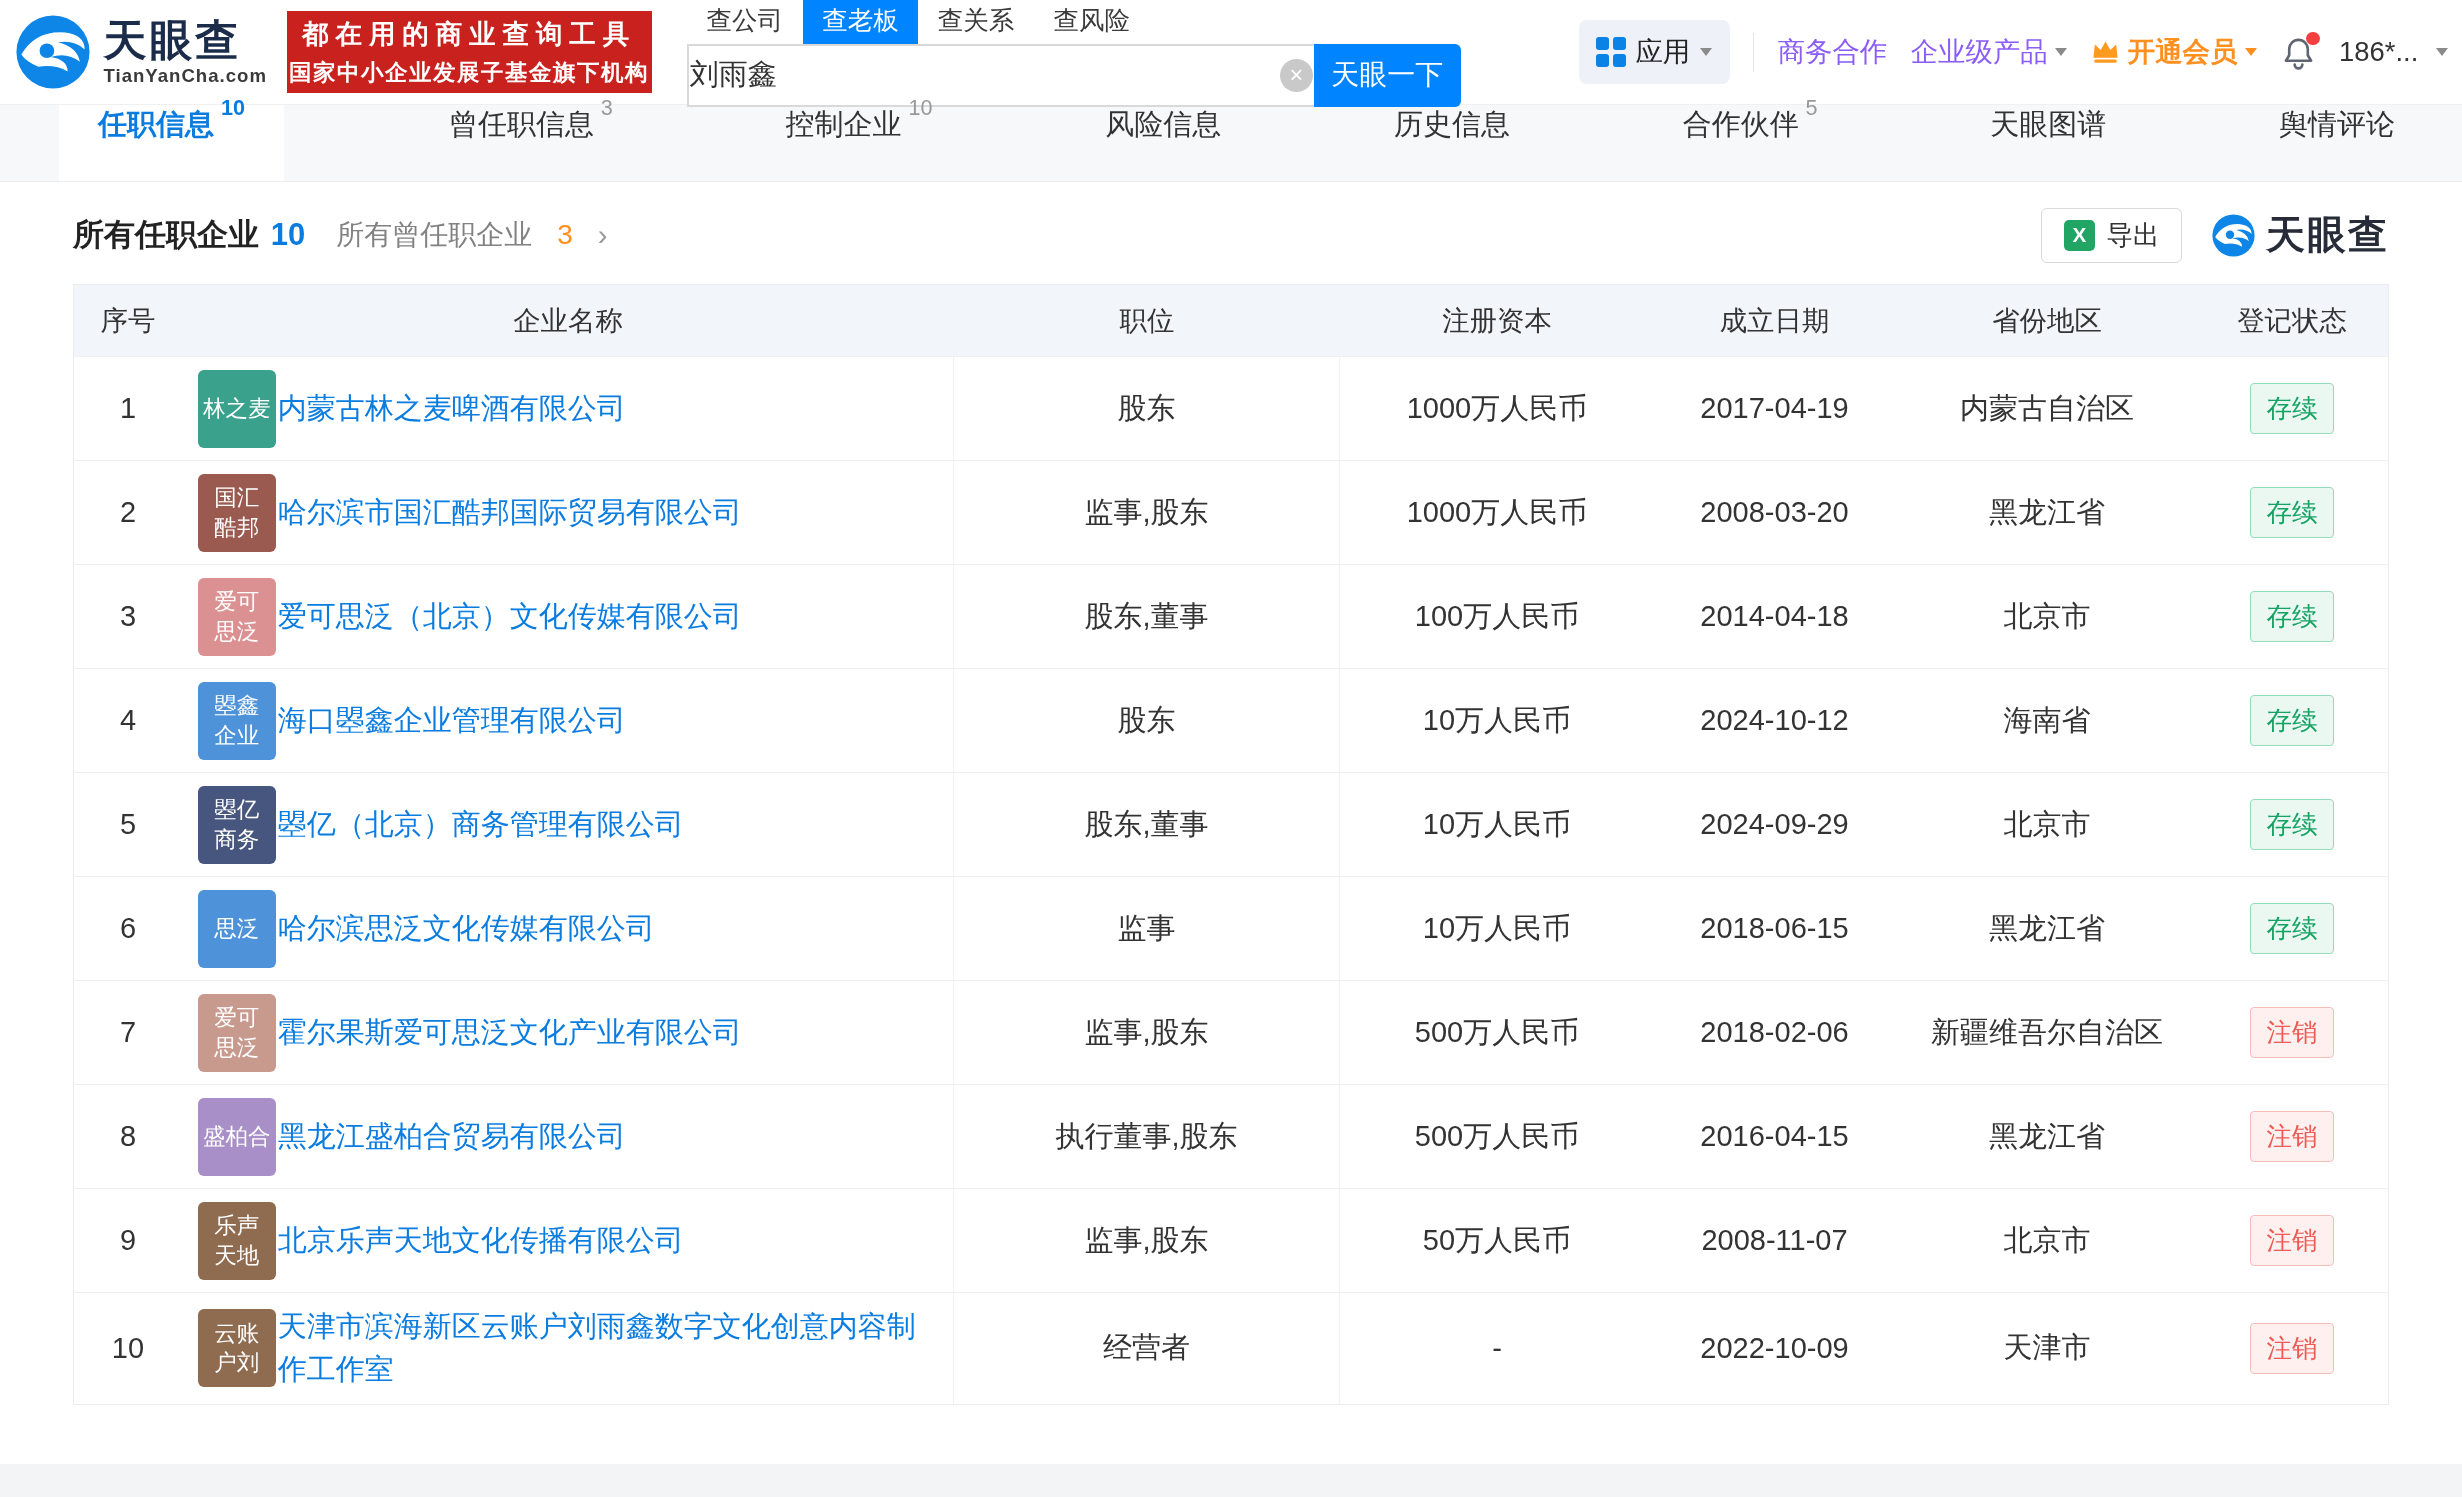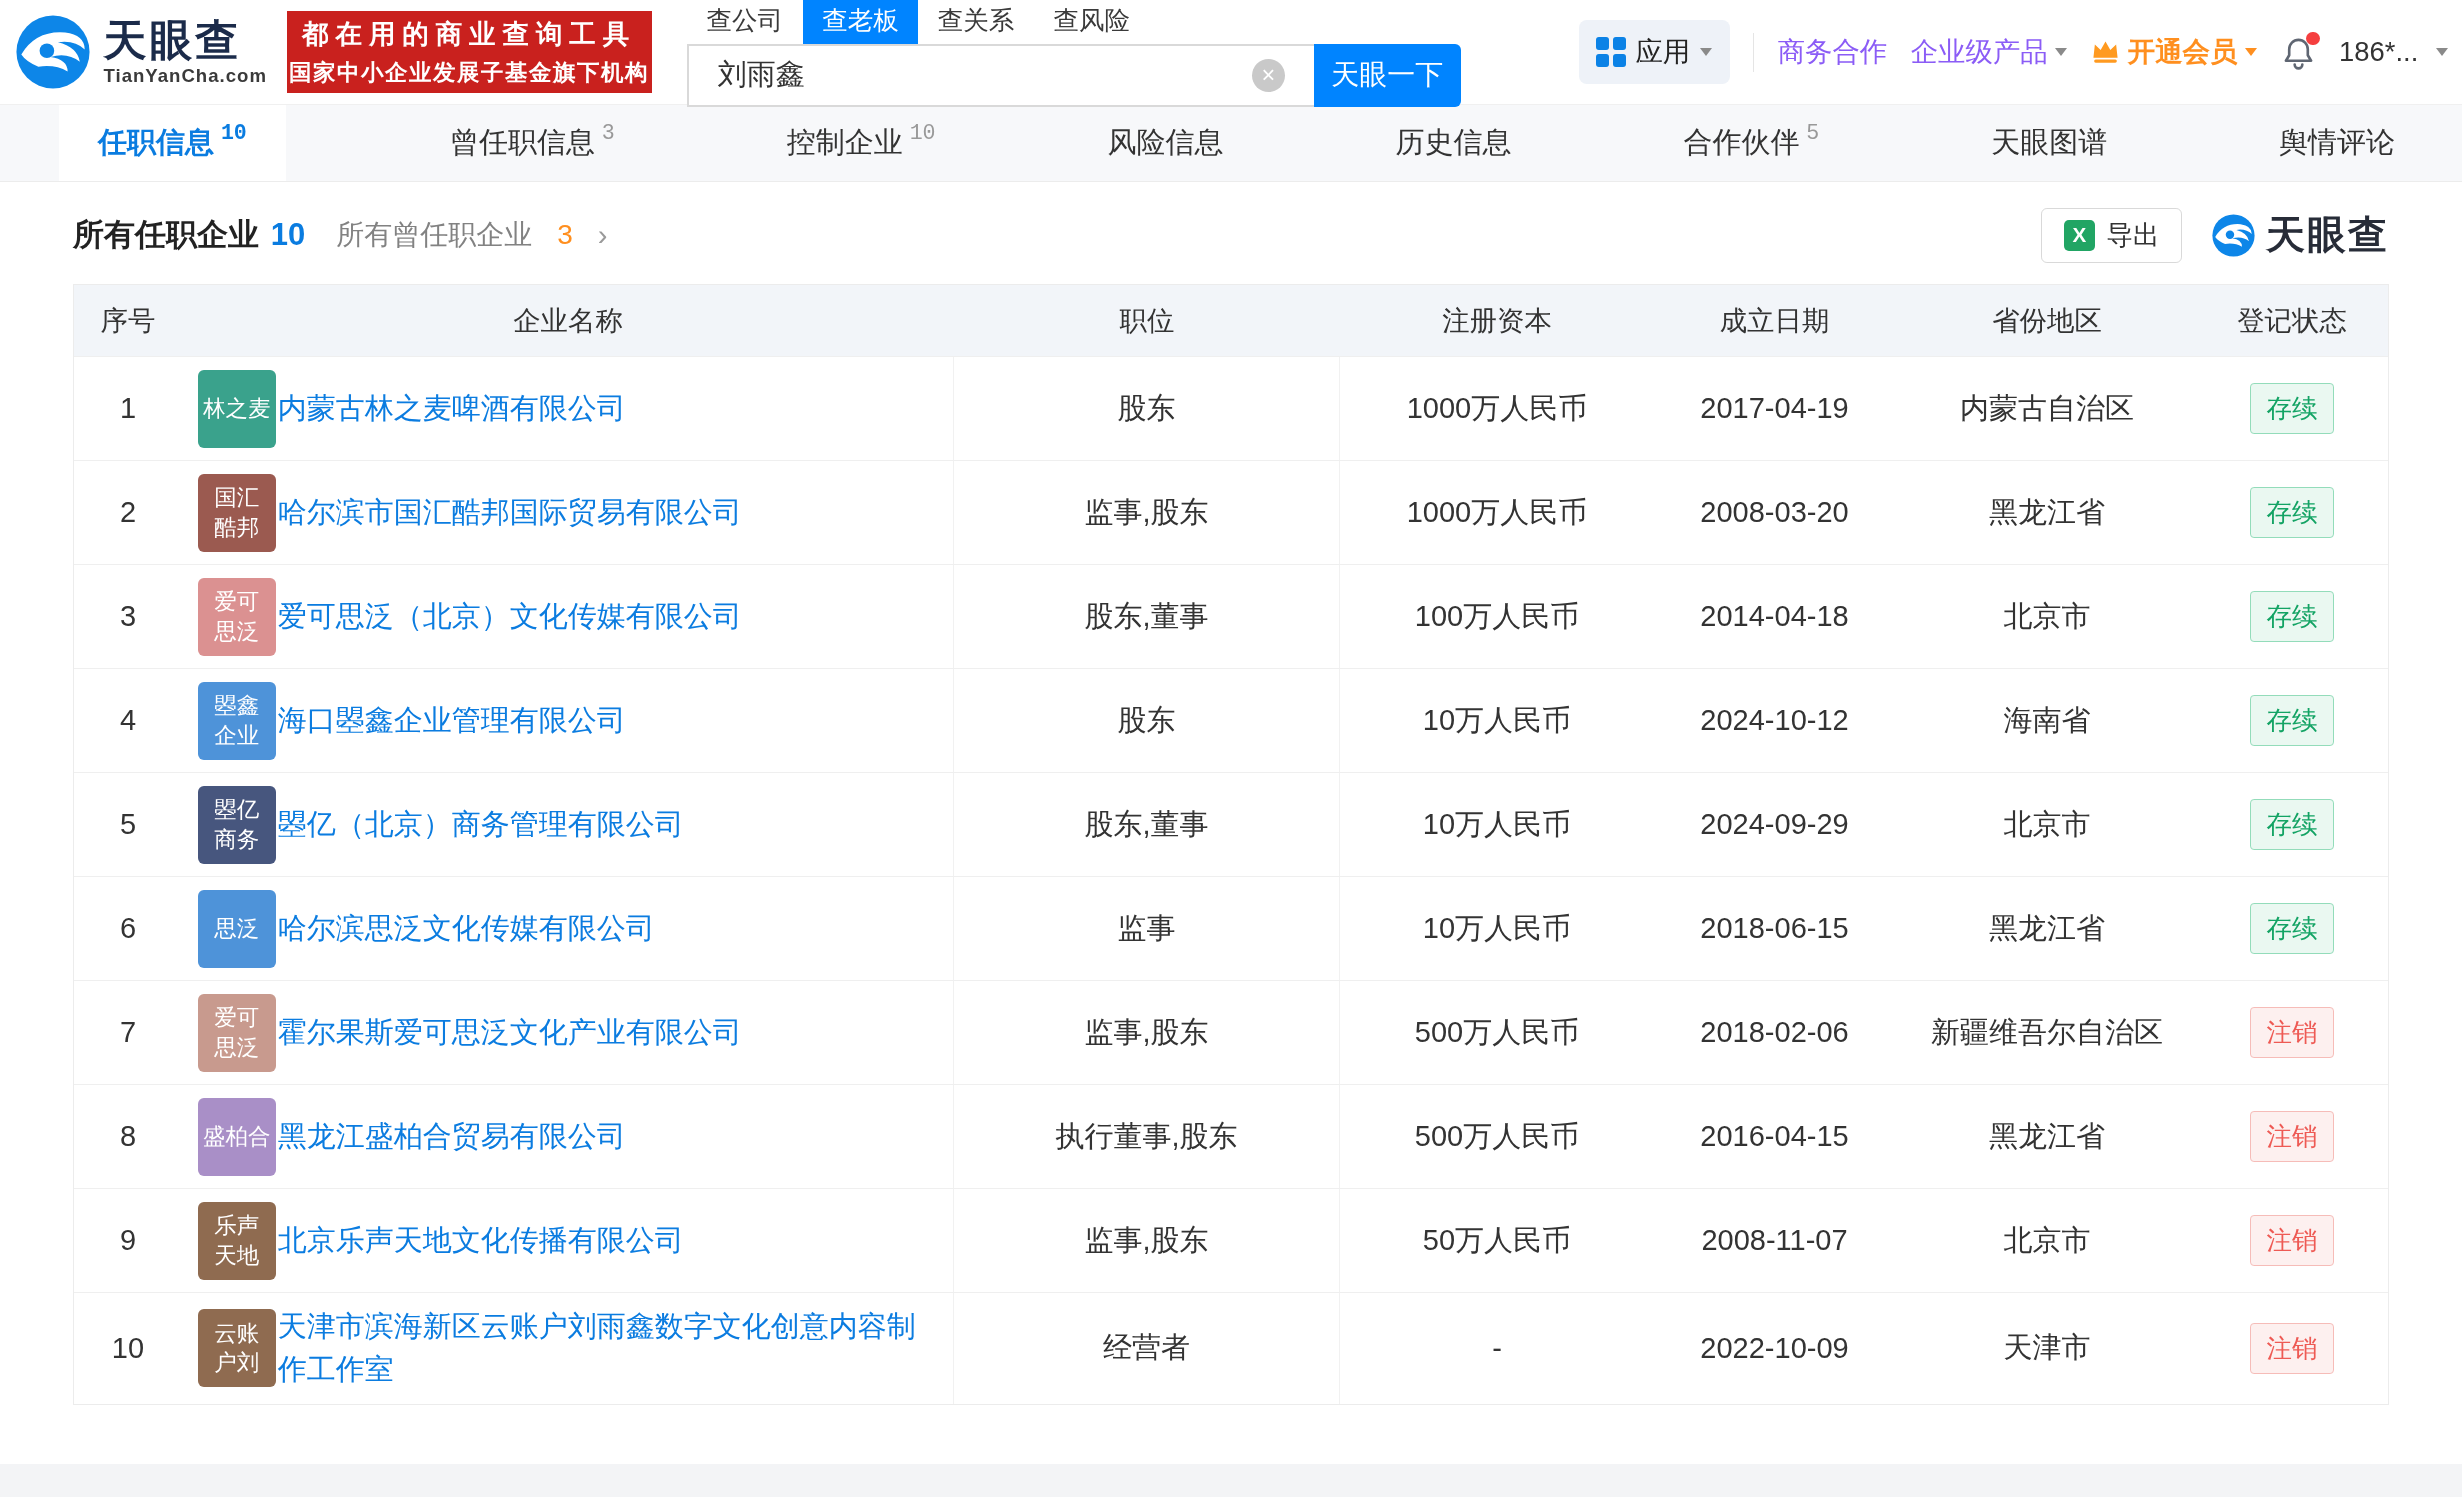--- a/index.html
+++ b/index.html
@@ -16,21 +16,21 @@
     justify-content:center; align-items:center; gap:4.9px; flex-shrink:0; }
   .banner-line1 { font-size:26.5px; font-weight:bold; letter-spacing:6.9px; white-space:nowrap; }
   .banner-line2 { font-size:22.5px; font-weight:bold; letter-spacing:1.5px; white-space:nowrap; }
 
   .search-area { margin-left:15.7px; display:flex; flex-direction:column; flex-shrink:0; }
   .search-tabs { display:flex; align-items:flex-end; }
   .search-tab { font-size:25.5px; color:#3a3a3a; padding:5.9px 19.6px; cursor:pointer; white-space:nowrap; }
   .search-tab.active { background:#0084ff; color:#fff; }
   .search-row { display:flex; }
   .search-box { width:627px; height:63px; border:2px solid #d9d9d9; border-right:none;
-    display:flex; align-items:center; padding:0 29px; background:#fff; }
+    display:flex; align-items:center; padding:0 1px; background:#fff; }
   .search-value { font-size:29px; color:#333; flex:1; }
   .clear-btn { width:33px; height:33px; border-radius:50%; background:#c9c9c9; color:#fff; font-size:23.5px;
     display:flex; align-items:center; justify-content:center; cursor:pointer; }
   .search-btn { width:147px; height:63px; background:#0084ff; color:#fff; font-size:28px; border:none;
     border-radius:0 5.9px 5.9px 0; cursor:pointer; font-family:inherit; white-space:nowrap; }
 
   .top-right { margin-left:auto; display:flex; align-items:center; gap:23.5px; white-space:nowrap; overflow:hidden; }
   .apps-chip { display:flex; align-items:center; gap:9.8px; background:#eef2f8; border-radius:7.8px;
     padding:13.7px 17.6px; font-size:27.4px; color:#222; cursor:pointer; }
   .grid-icon { display:grid; grid-template-columns:12.7px 12.7px; gap:3.9px; }
@@ -41,21 +41,21 @@
     border-top:8.8px solid #8a8a8a; display:inline-block; }
   .vip { display:flex; align-items:center; gap:7.8px; color:#ff8f1f; font-size:27.4px; font-weight:bold; cursor:pointer; }
   .vip .caret { border-top-color:#ff8f1f; }
   .bell { position:relative; cursor:pointer; display:flex; }
   .bell-dot { position:absolute; top:-2.9px; right:-3.9px; width:13.7px; height:13.7px; border-radius:50%; background:#f53f3f; }
   .account { display:flex; align-items:center; gap:18px; font-size:27.4px; color:#333; cursor:pointer; }
 
   
   .nav-tabs { height:78px; background:#f7f8fa; display:flex; justify-content:space-between;
     padding:0 59px; border-top:1px solid #f0f0f0; border-bottom:1px solid #ececec; }
-  .nav-tab { display:flex; align-items:center; font-size:29px; color:#333; cursor:pointer; padding:0 7.8px;font-family:Liberation Mono, monospace; }
+  .nav-tab { display:flex; font-size:29px; color:#333; cursor:pointer; padding:0 7.8px; }
   .nav-tab.active { background:#fff; color:#0a7ce0; font-weight:bold; padding:0 39px; }
   .nav-label { display:inline; }
   .nav-count { font-size:21.6px; color:#999; margin-left:6.9px; transform:translateY(-9.8px); }
   .nav-tab.active .nav-count { color:#0a7ce0; }
 
   
   .content { padding:0 73px; }
   .section-header { margin-top:23.5px; display:flex; align-items:center; height:59px; }
   .sec-title { font-size:31px; font-weight:bold; color:#222; }
   .sec-title-count { font-size:31px; font-weight:bold; color:#0a7ce0; margin-left:11.8px; }

